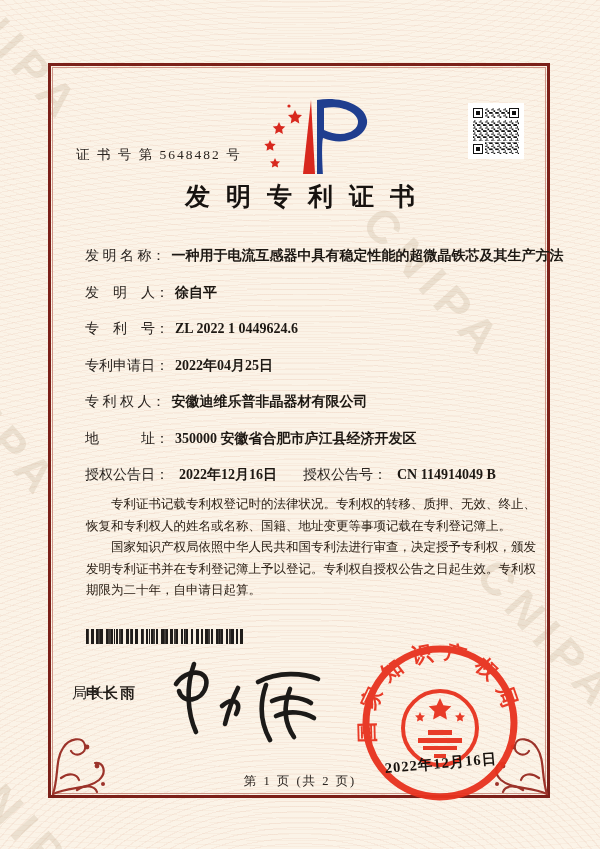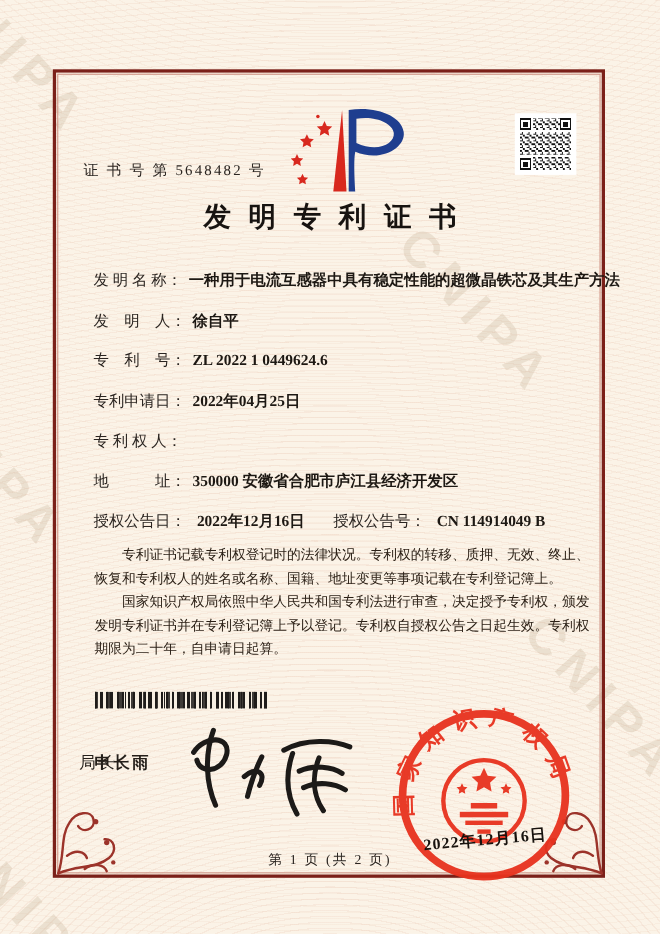--- a/index.html
+++ b/index.html
@@ -223,20 +223,21 @@
       <span class="field-value">ZL 2022 1 0449624.6</span>
     </div>
     <div class="field-row">
       <span class="field-label">专利申请日</span>
         <span class="field-colon">：</span>
       <span class="field-value">2022年04月25日</span>
     </div>
     <div class="field-row">
       <span class="field-label">专 利 权 人</span>
         <span class="field-colon">：</span>
+      <span class="field-value">安徽迪维乐普非晶器材有限公司</span>
     </div>
     <div class="field-row">
       <span class="field-label">地　　　址</span>
         <span class="field-colon">：</span>
       <span class="field-value">350000 安徽省合肥市庐江县经济开发区</span>
     </div>
     <div class="grant-row">
       <span>
         <span class="field-label">授权公告日</span><span class="field-colon">：</span>
         <span class="field-value">2022年12月16日</span>

